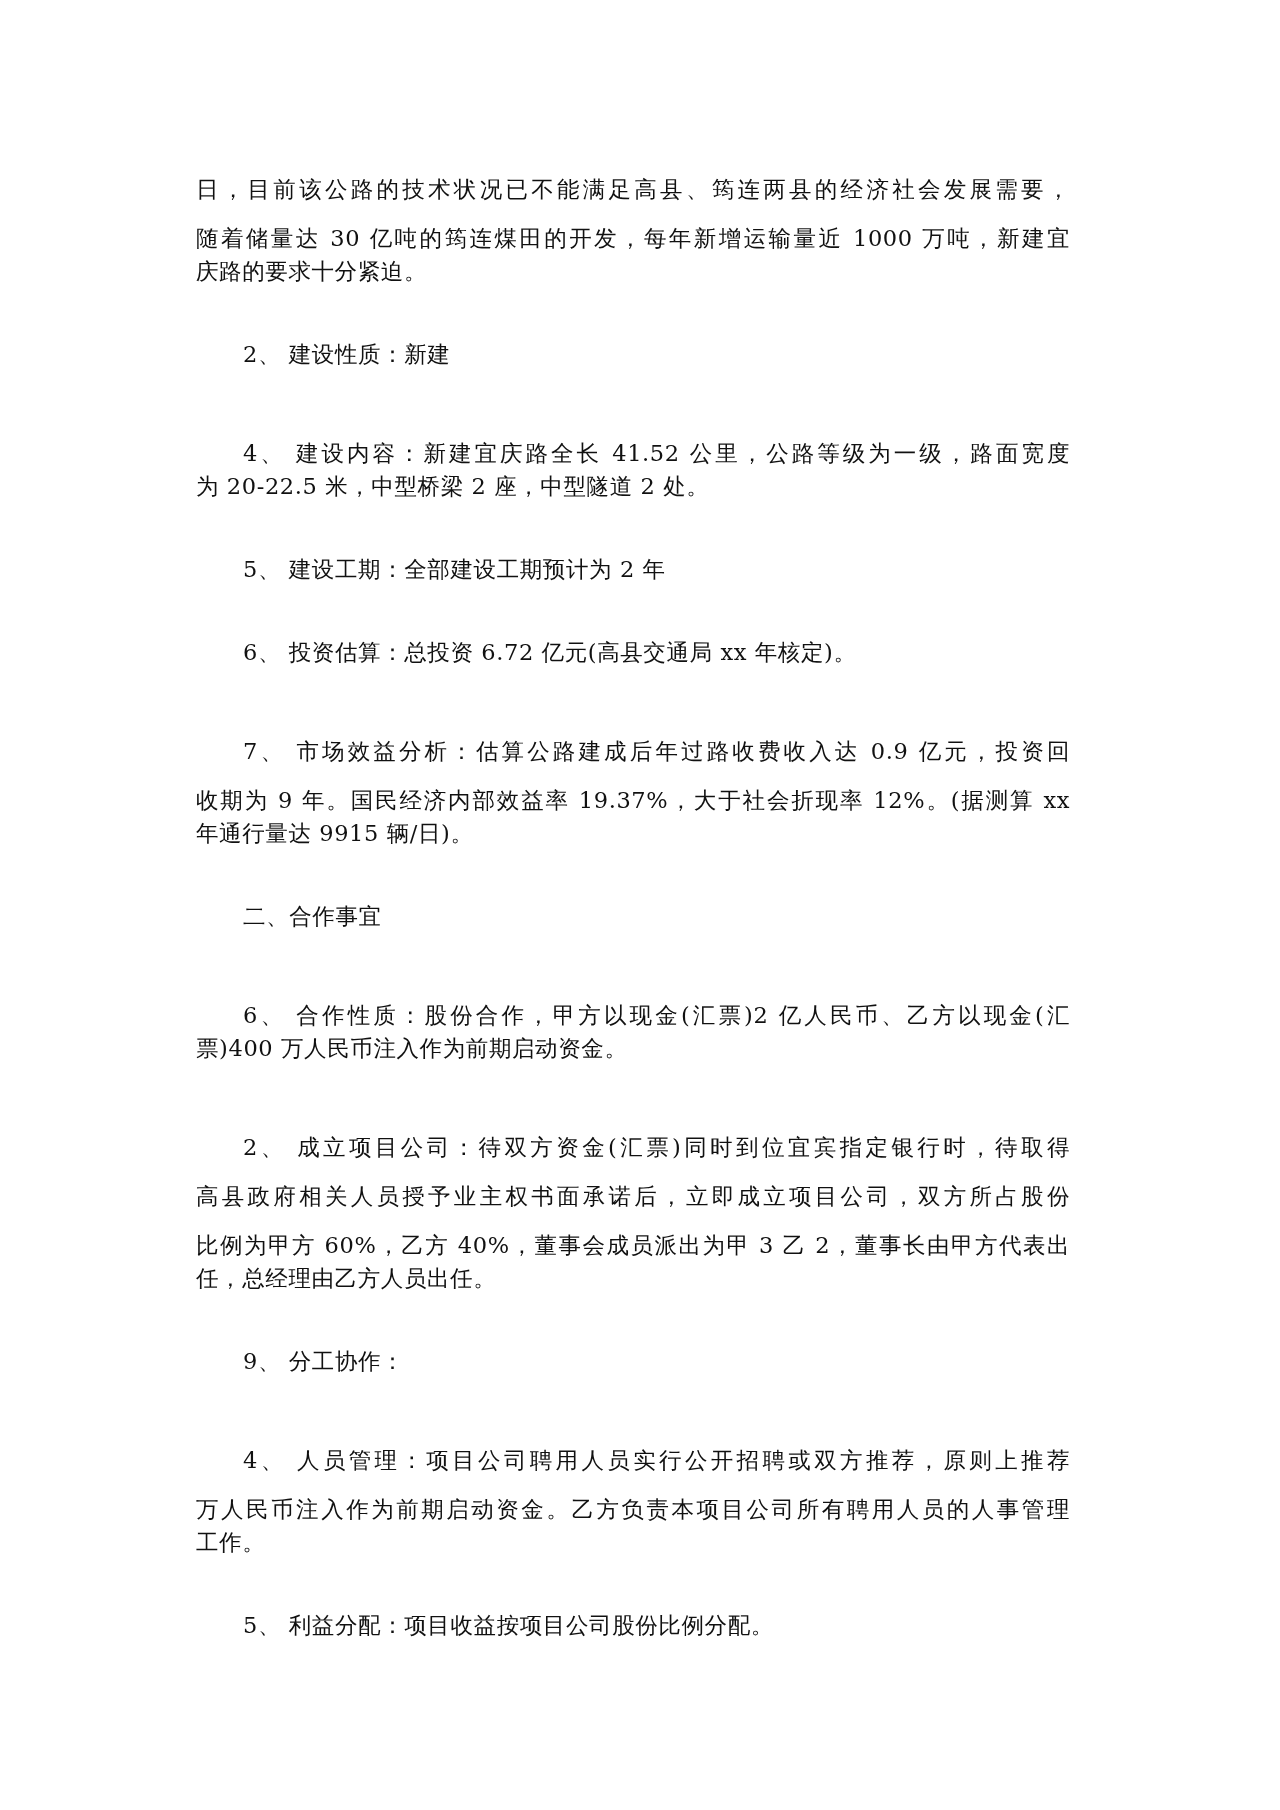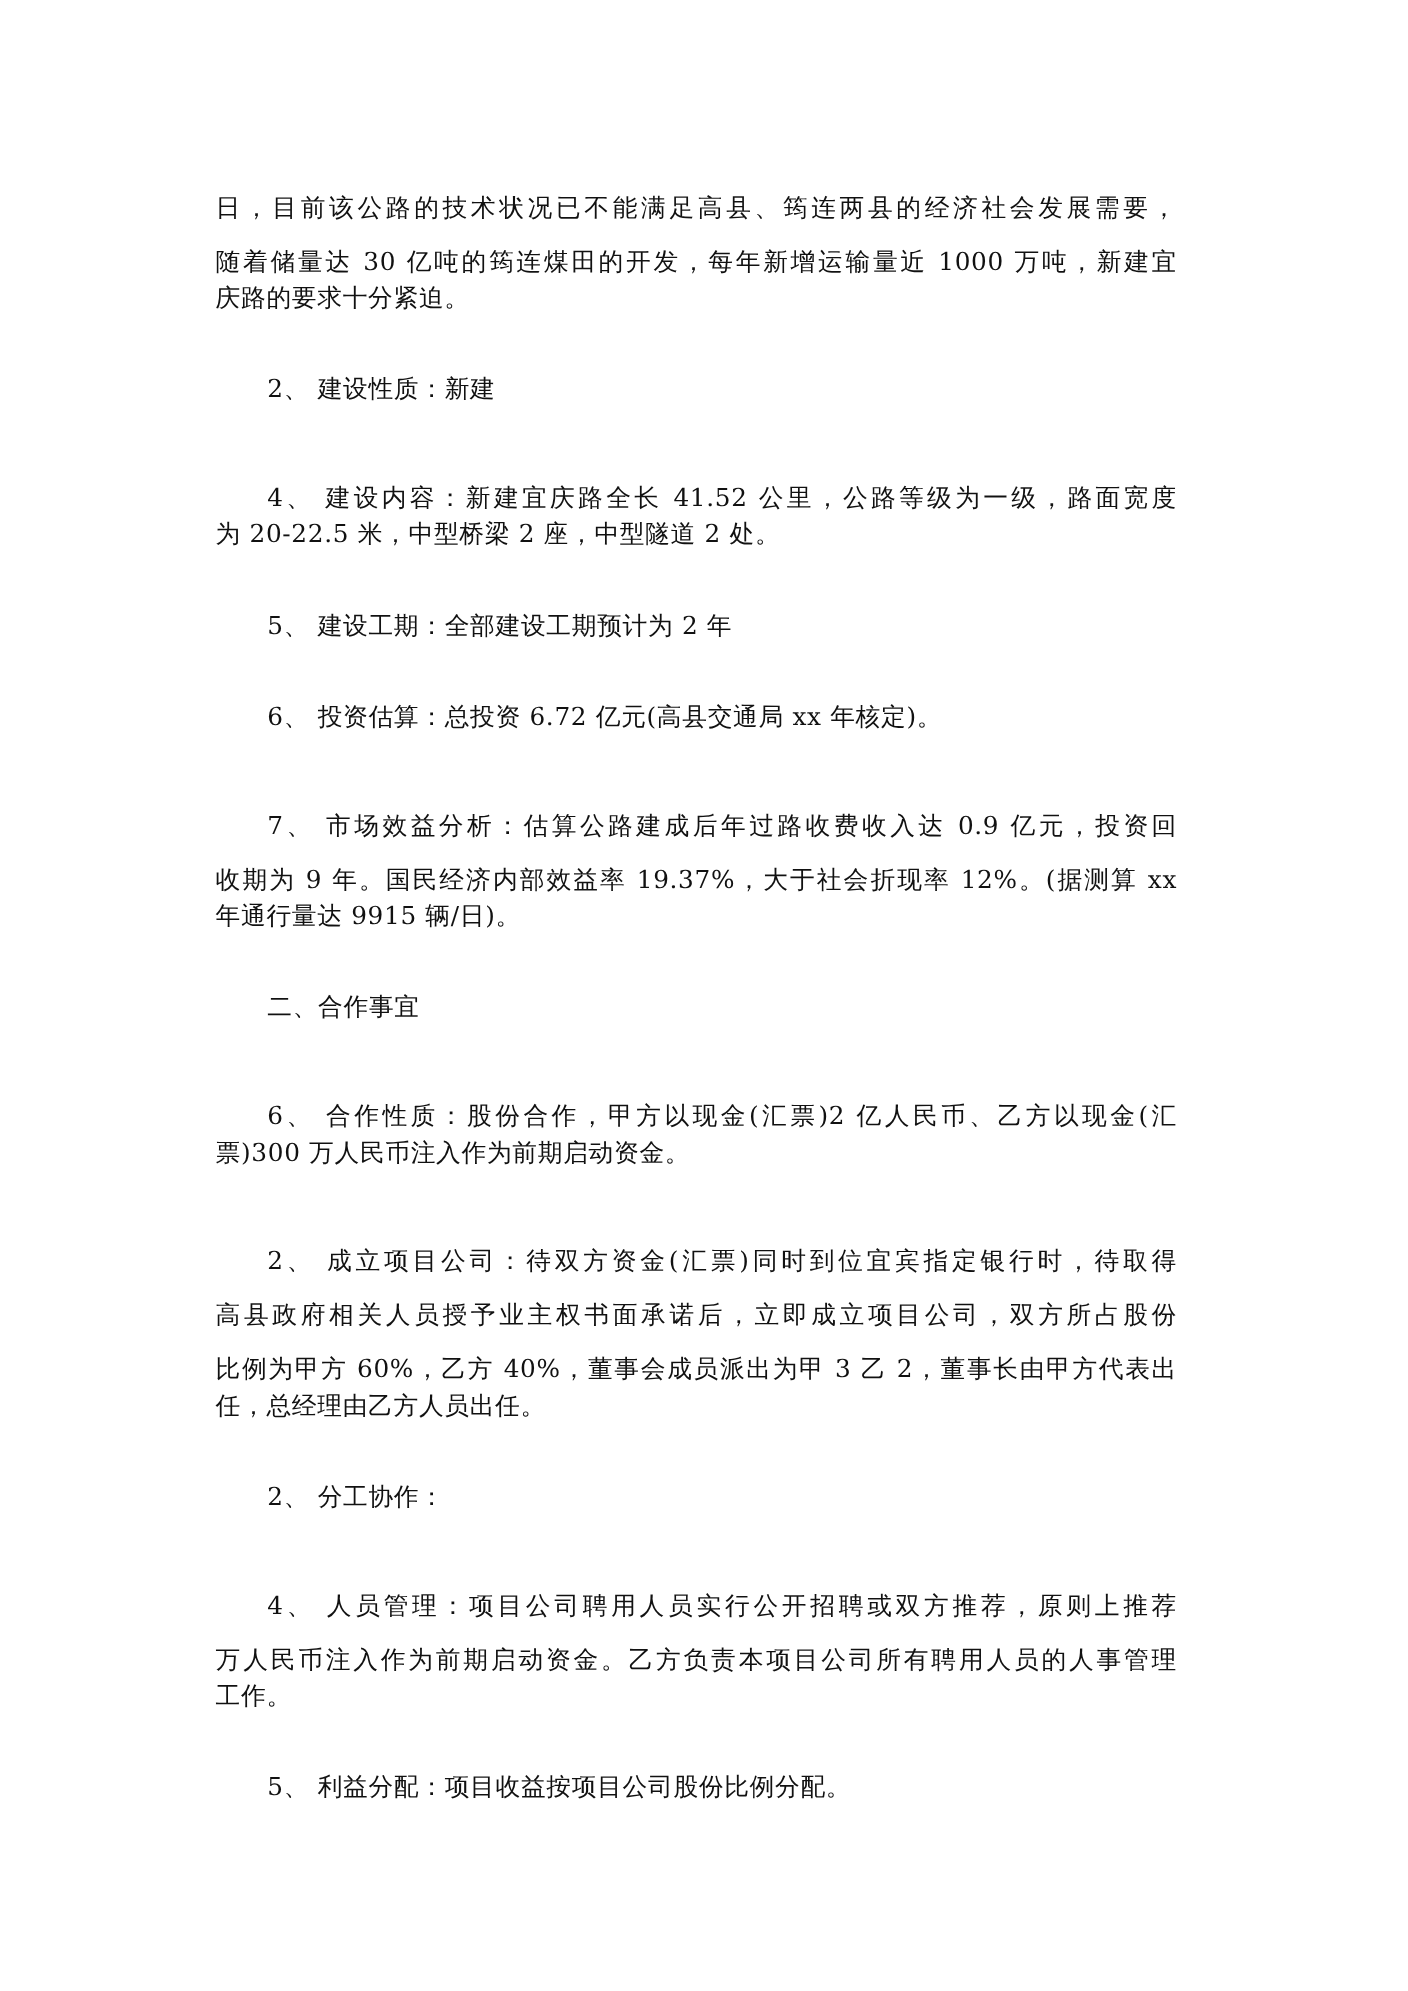--- a/index.html
+++ b/index.html
@@ -63,27 +63,27 @@
 
   <div class="line indent" style="top:637px">6、 投资估算：总投资 6.72 亿元(高县交通局 xx 年核定)。</div>
 
   <div class="line indent justify" style="top:720px">7、 市场效益分析：估算公路建成后年过路收费收入达 0.9 亿元，投资回</div>
   <div class="line justify" style="top:769px">收期为 9 年。国民经济内部效益率 19.37%，大于社会折现率 12%。(据测算 xx</div>
   <div class="line" style="top:818px">年通行量达 9915 辆/日)。</div>
 
   <div class="line indent heading" style="top:901px">二、合作事宜</div>
 
   <div class="line indent justify" style="top:984px">6、 合作性质：股份合作，甲方以现金(汇票)2 亿人民币、乙方以现金(汇</div>
-  <div class="line" style="top:1033px">票)300 万人民币注入作为前期启动资金。</div>
+  <div class="line" style="top:1033px">票)400 万人民币注入作为前期启动资金。</div>
 
   <div class="line indent justify" style="top:1116px">2、 成立项目公司：待双方资金(汇票)同时到位宜宾指定银行时，待取得</div>
   <div class="line justify" style="top:1165px">高县政府相关人员授予业主权书面承诺后，立即成立项目公司，双方所占股份</div>
   <div class="line justify" style="top:1214px">比例为甲方 60%，乙方 40%，董事会成员派出为甲 3 乙 2，董事长由甲方代表出</div>
   <div class="line" style="top:1263px">任，总经理由乙方人员出任。</div>
 
-  <div class="line indent" style="top:1346px">2、 分工协作：</div>
+  <div class="line indent" style="top:1346px">9、 分工协作：</div>
 
   <div class="line indent justify" style="top:1429px">4、 人员管理：项目公司聘用人员实行公开招聘或双方推荐，原则上推荐</div>
   <div class="line justify" style="top:1478px">万人民币注入作为前期启动资金。乙方负责本项目公司所有聘用人员的人事管理</div>
   <div class="line" style="top:1527px">工作。</div>
 
   <div class="line indent" style="top:1610px">5、 利益分配：项目收益按项目公司股份比例分配。</div>
 </div>
 
 </body></html>

